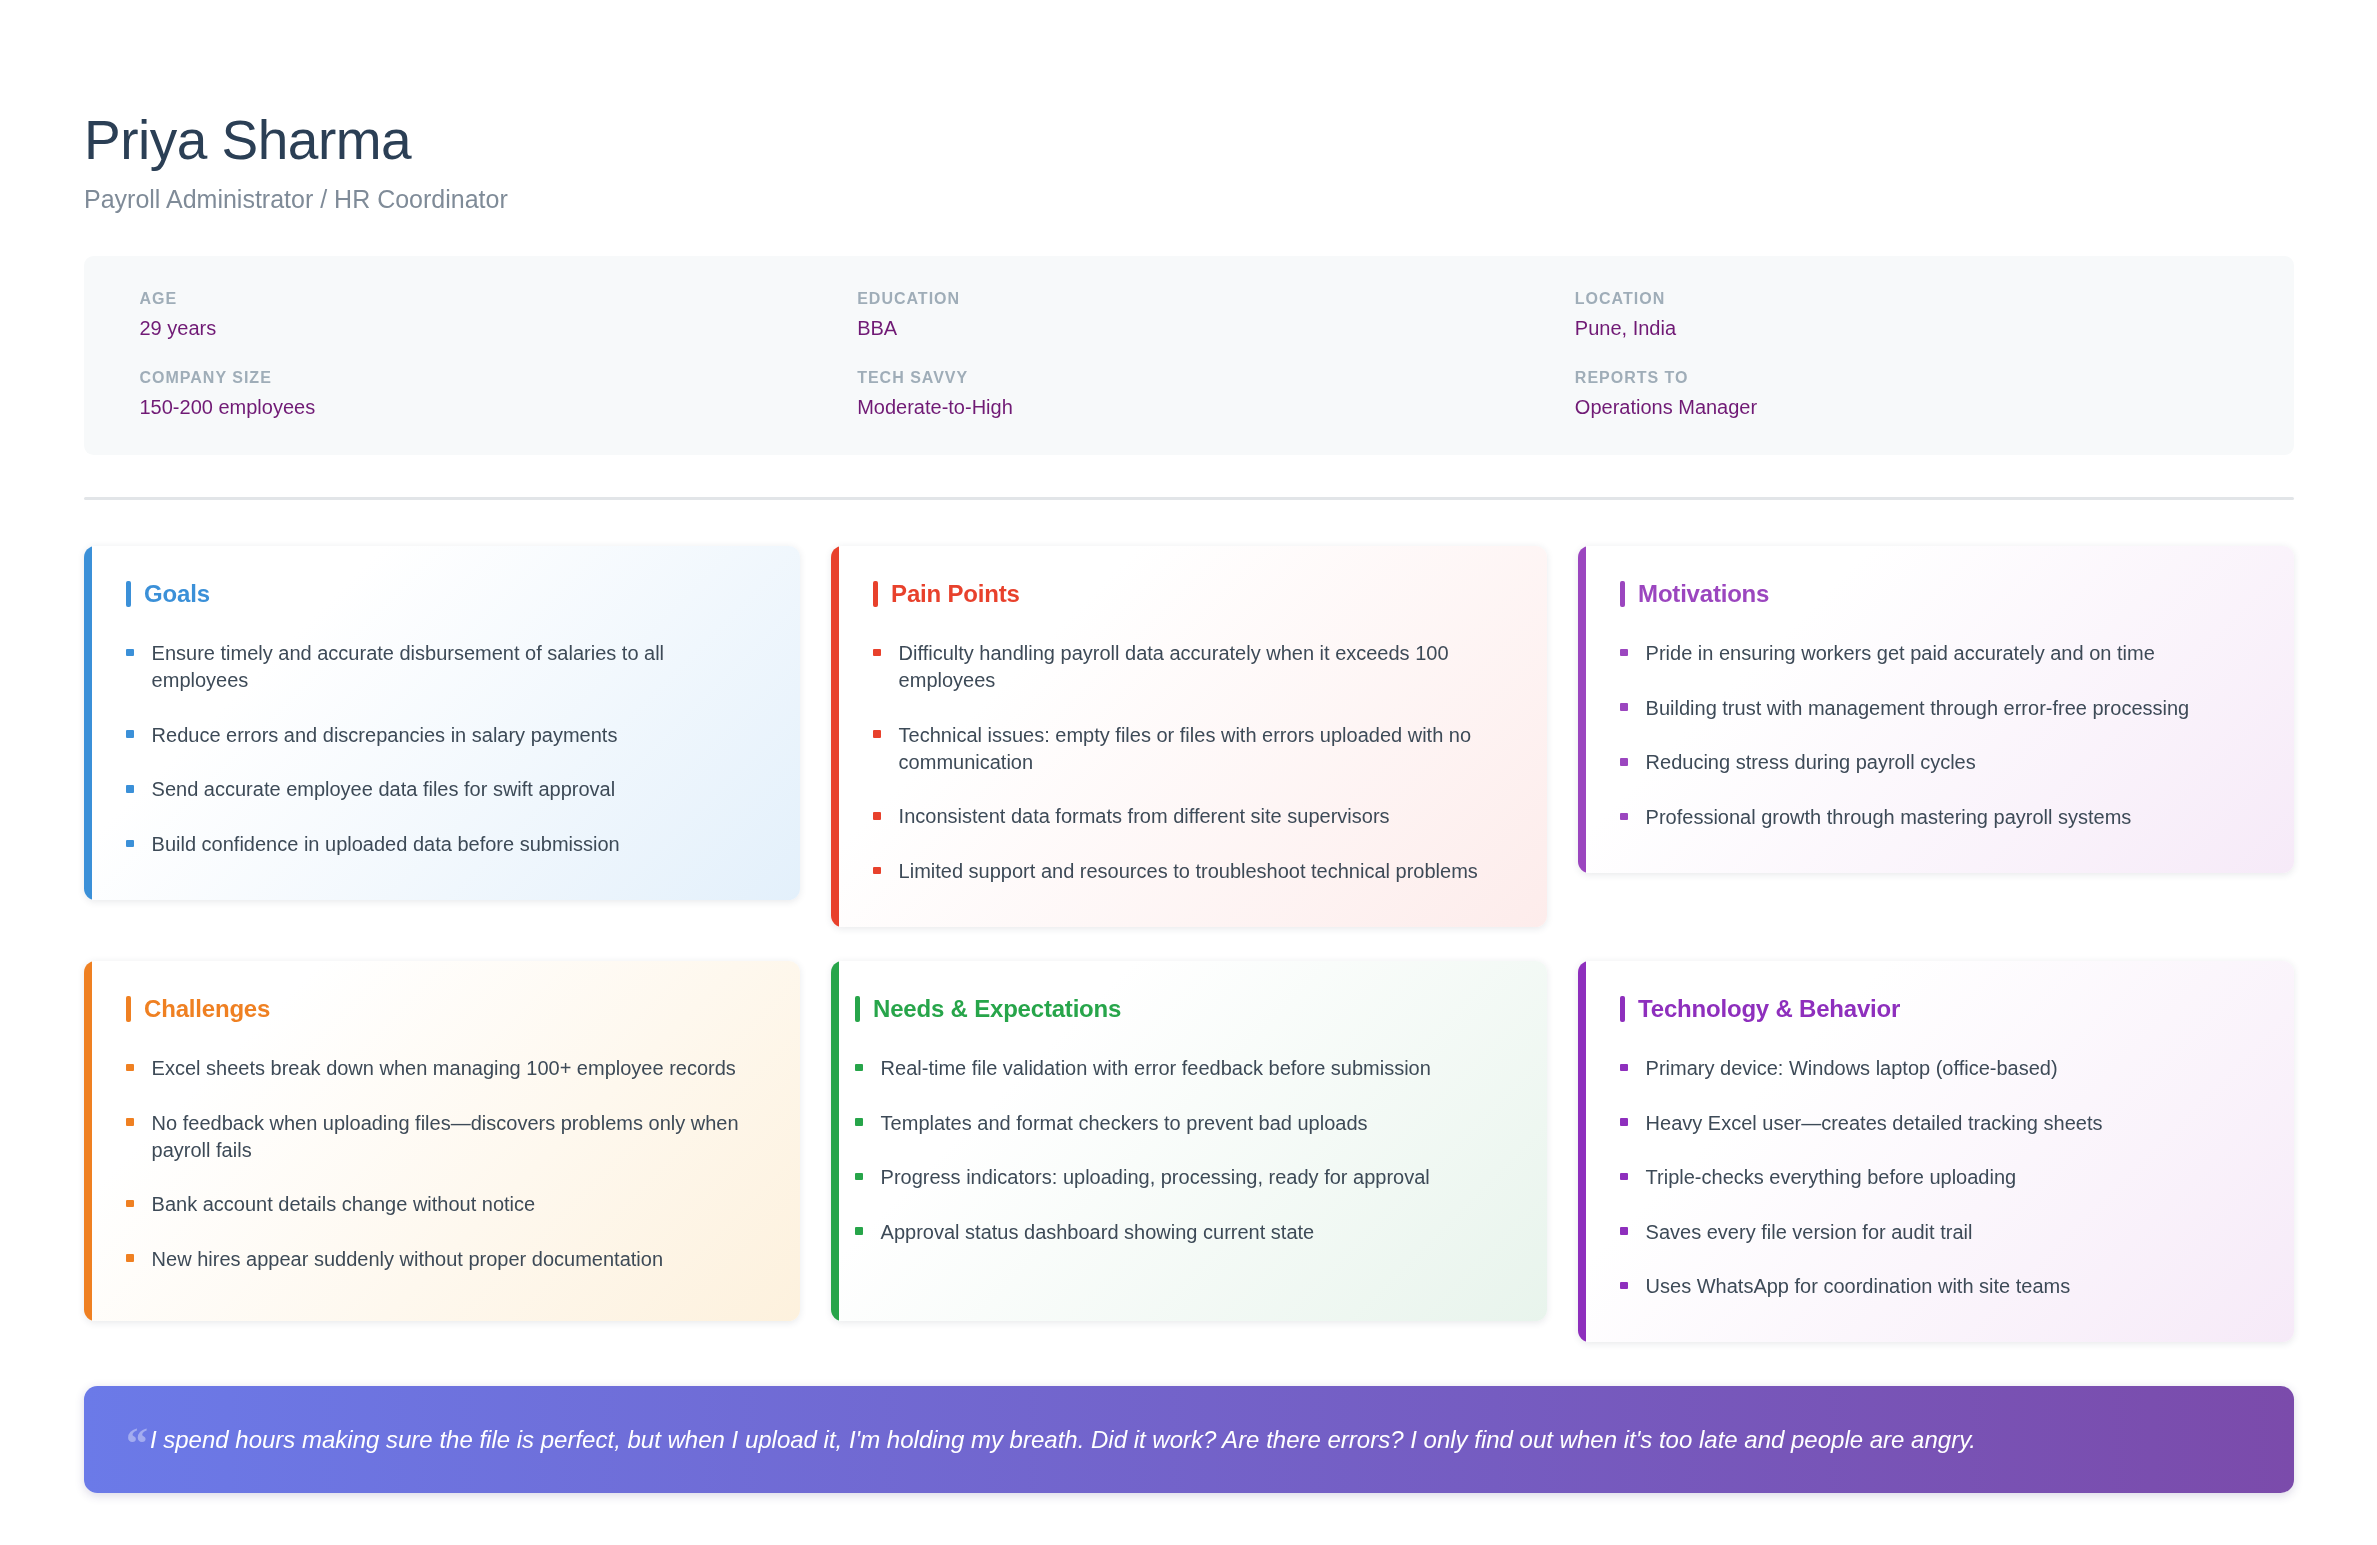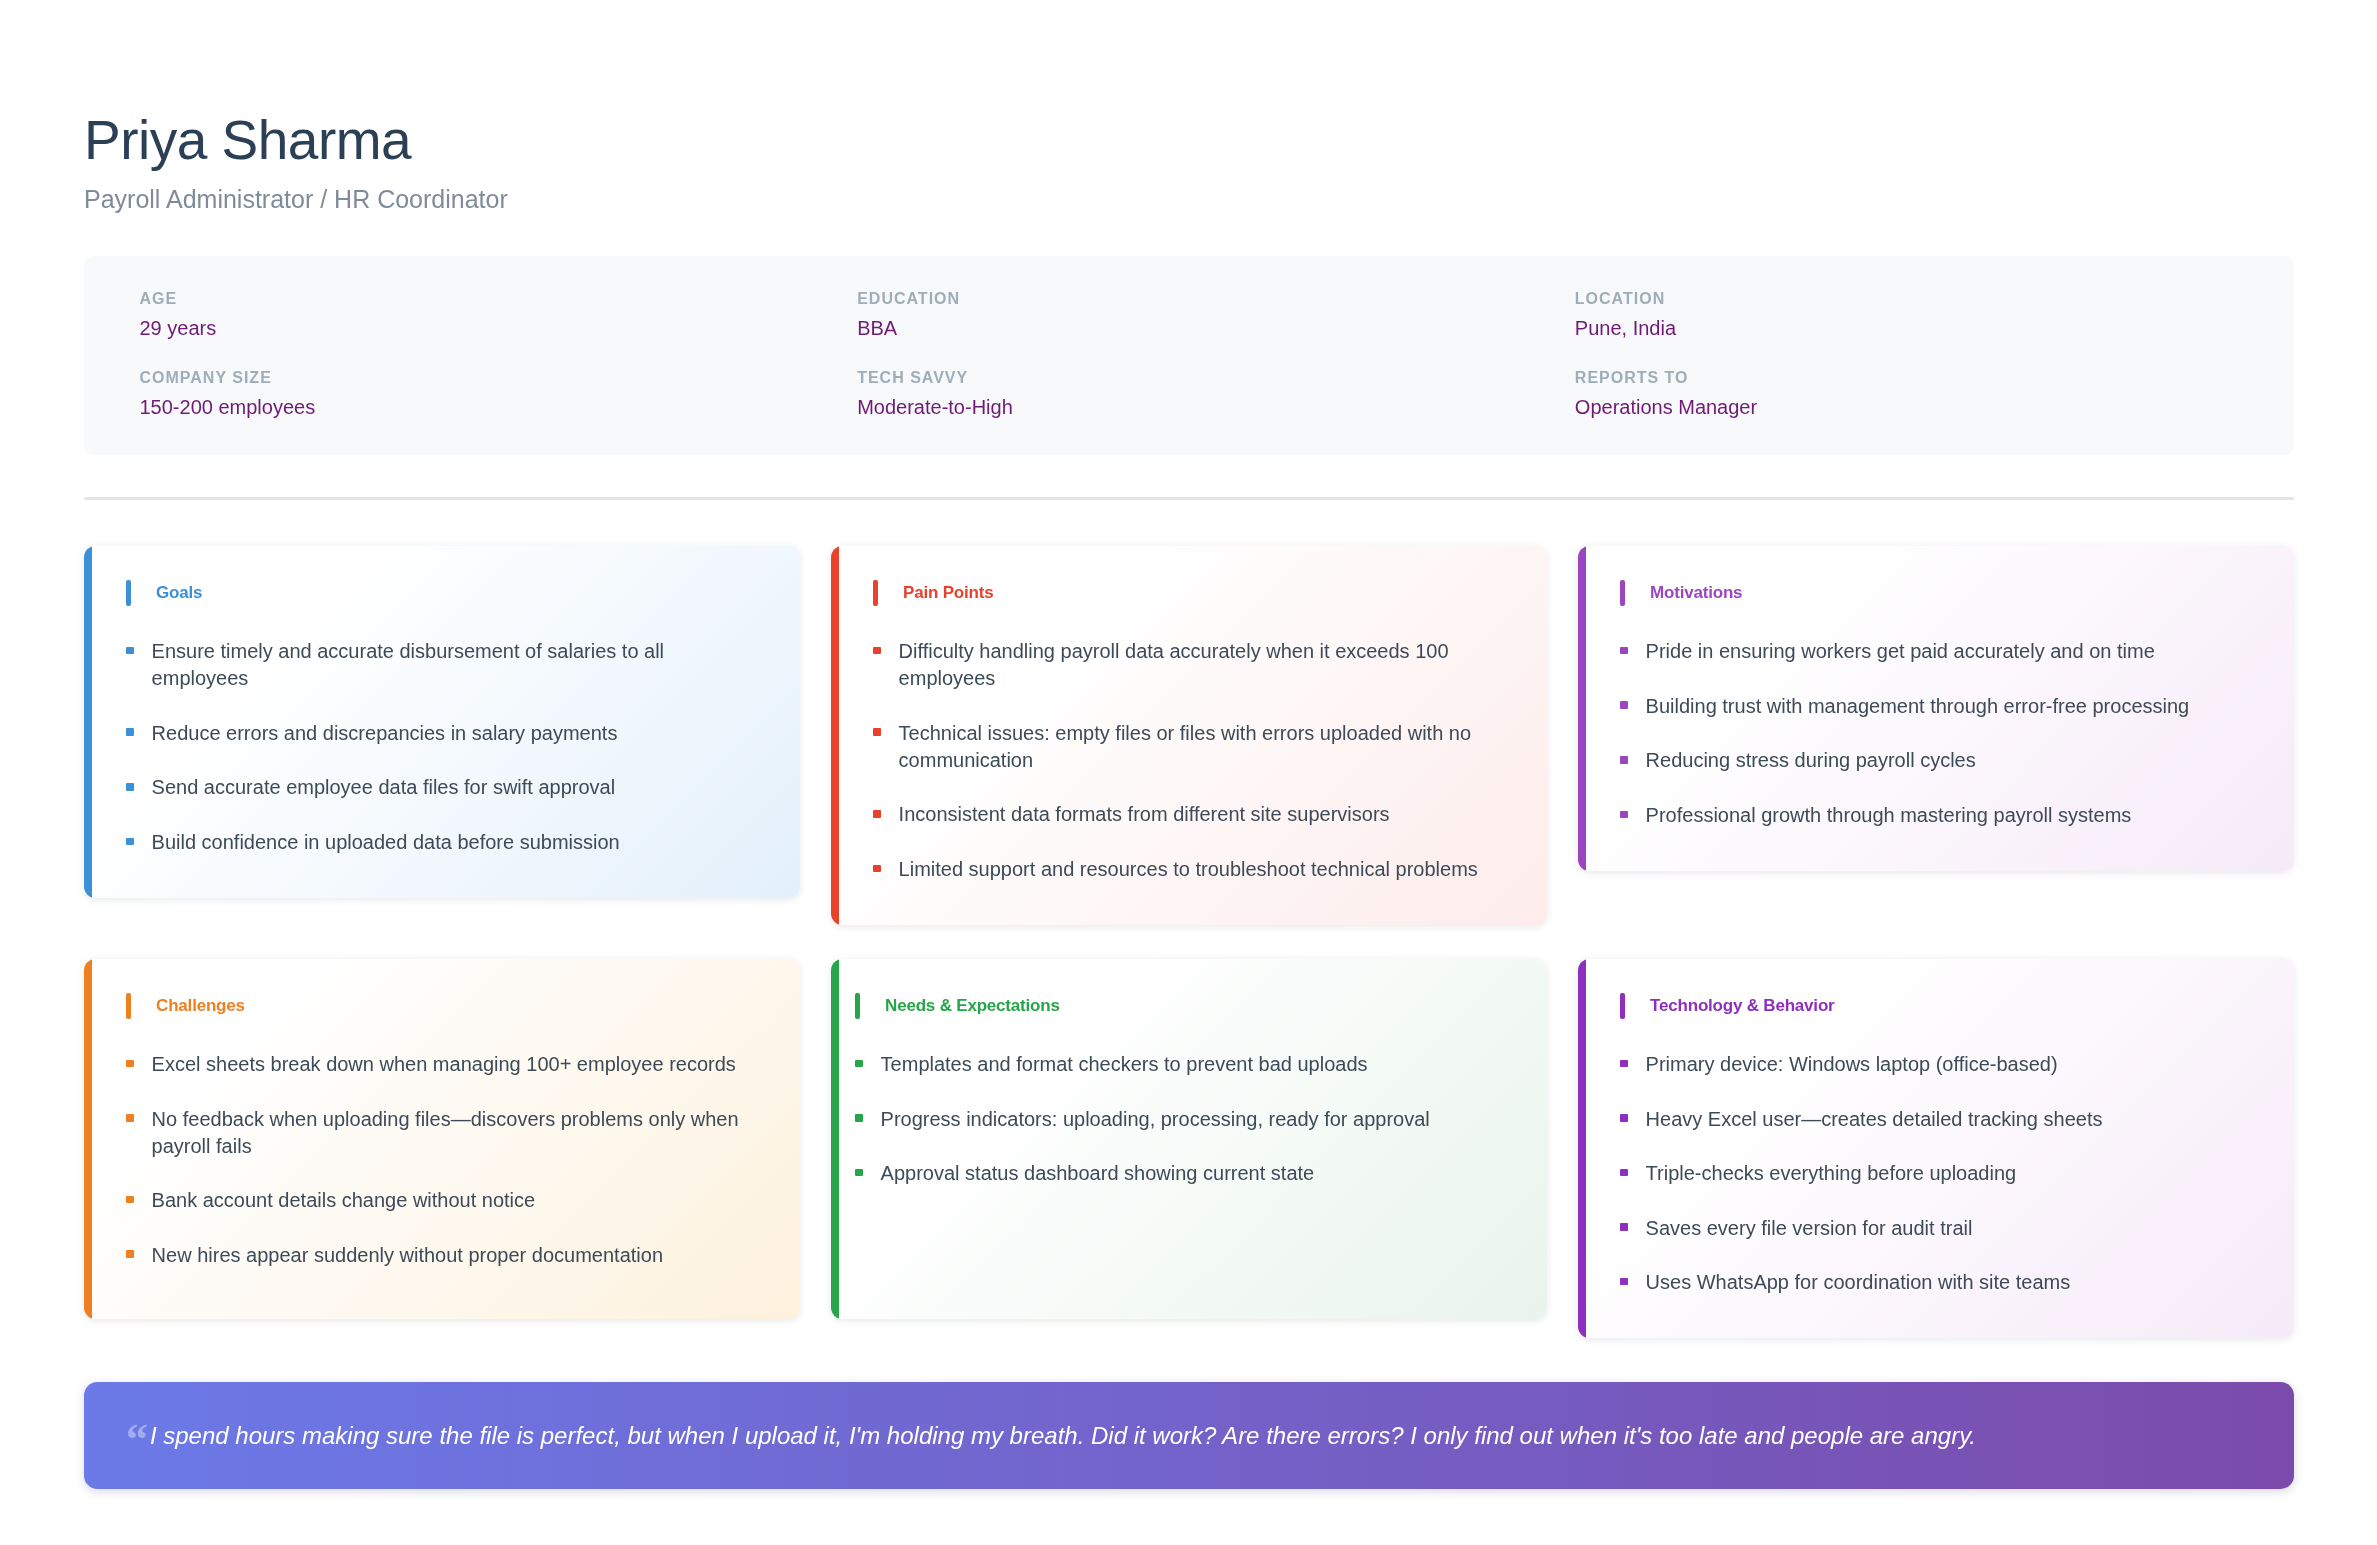--- a/index.html
+++ b/index.html
@@ -100,24 +100,23 @@
     gap: 13.3px;
     margin-bottom: 32px;
   }
   .title-tick {
     width: 4.8px;
     height: 26px;
     border-radius: 1.9px;
     flex: none;
   }
   .card-title {
-    font-size: 17px;
+    font-size: 24px;
     font-weight: bold;
     letter-spacing: -0.2px;
-    margin-left: 12px;
   }
 
   .card-list { list-style: none; }
   .card-list li {
     display: flex;
     align-items: flex-start;
     gap: 18px;
     margin-bottom: 27.6px;
     font-size: 20px;
     line-height: 1.35;
@@ -308,20 +307,24 @@
       </div>
       <div class="card c-needs tall">
         <div class="card-accent" style="background: rgb(39, 165, 74);"></div>
         <div class="card-title-row">
           <span class="title-tick" style="background: rgb(39, 165, 74);"></span>
           <span class="card-title" style="color: rgb(39, 165, 74);">Needs &amp; Expectations</span>
         </div>
         <ul class="card-list">
           <li>
             <span class="bullet" style="background: rgb(39, 165, 74);"></span>
+            <span>Real-time file validation with error feedback before submission</span>
+          </li>
+          <li>
+            <span class="bullet" style="background: rgb(39, 165, 74);"></span>
             <span>Templates and format checkers to prevent bad uploads</span>
           </li>
           <li>
             <span class="bullet" style="background: rgb(39, 165, 74);"></span>
             <span>Progress indicators: uploading, processing, ready for approval</span>
           </li>
           <li>
             <span class="bullet" style="background: rgb(39, 165, 74);"></span>
             <span>Approval status dashboard showing current state</span>
           </li>

